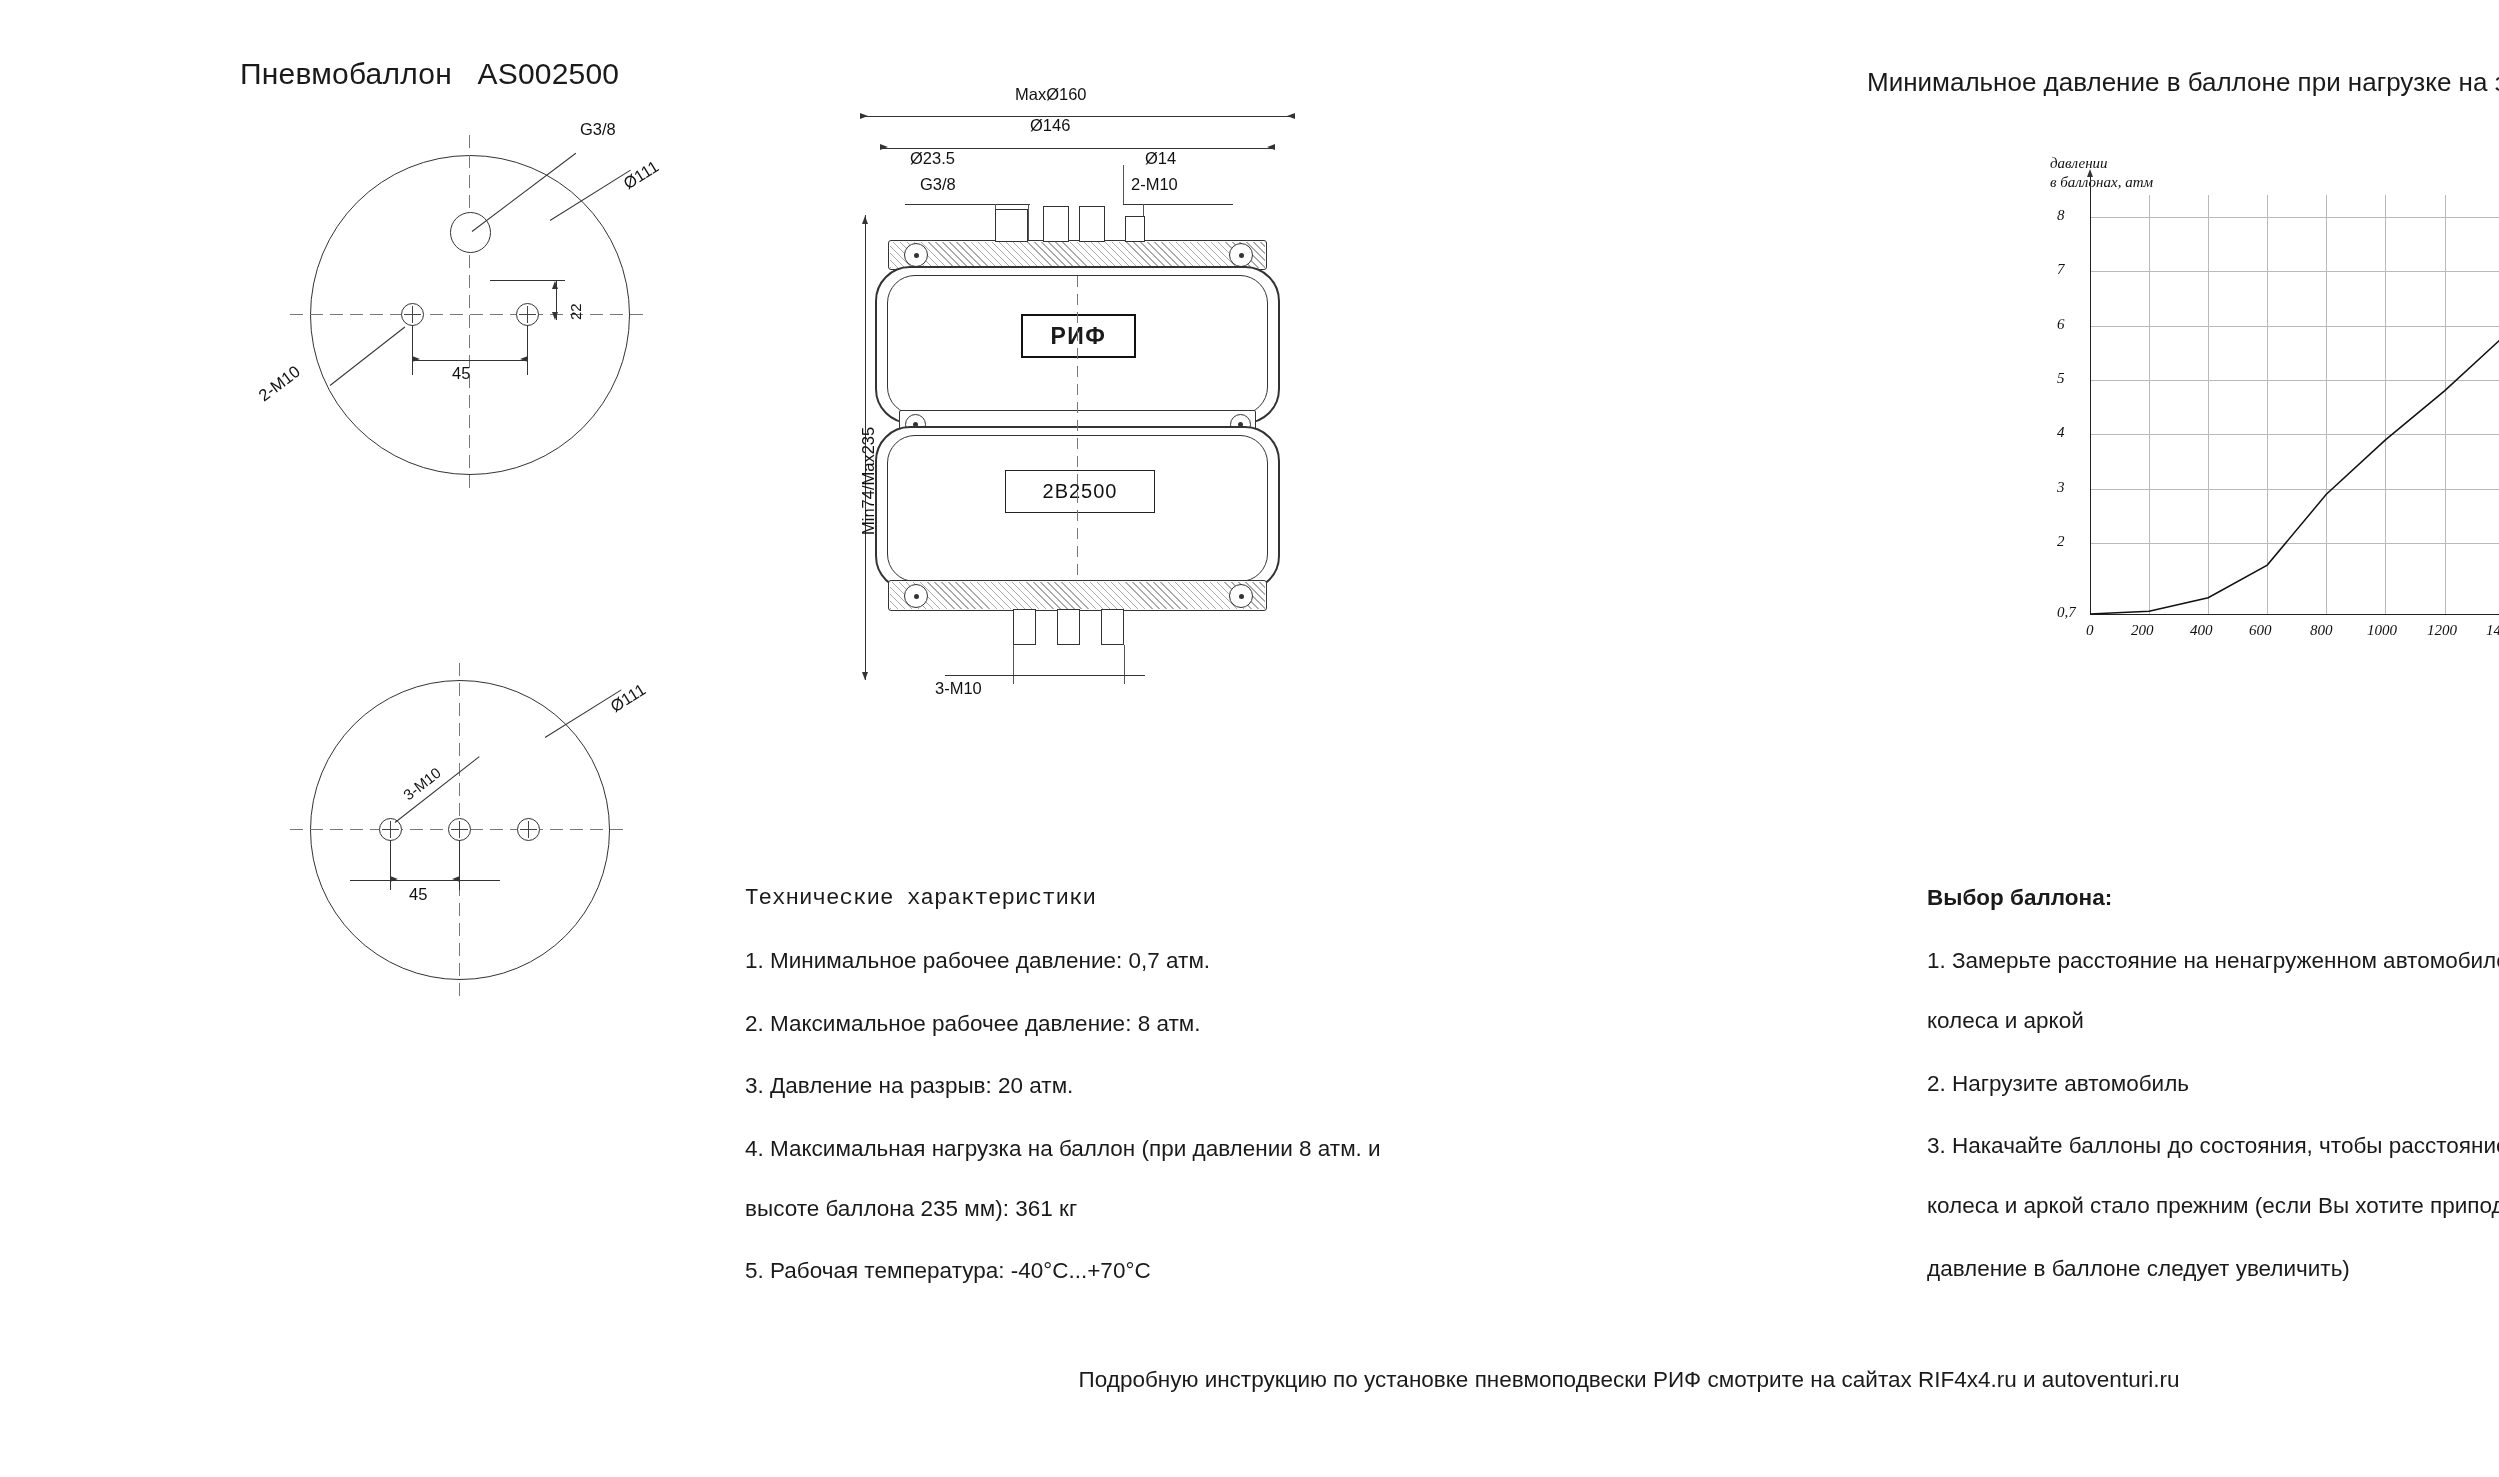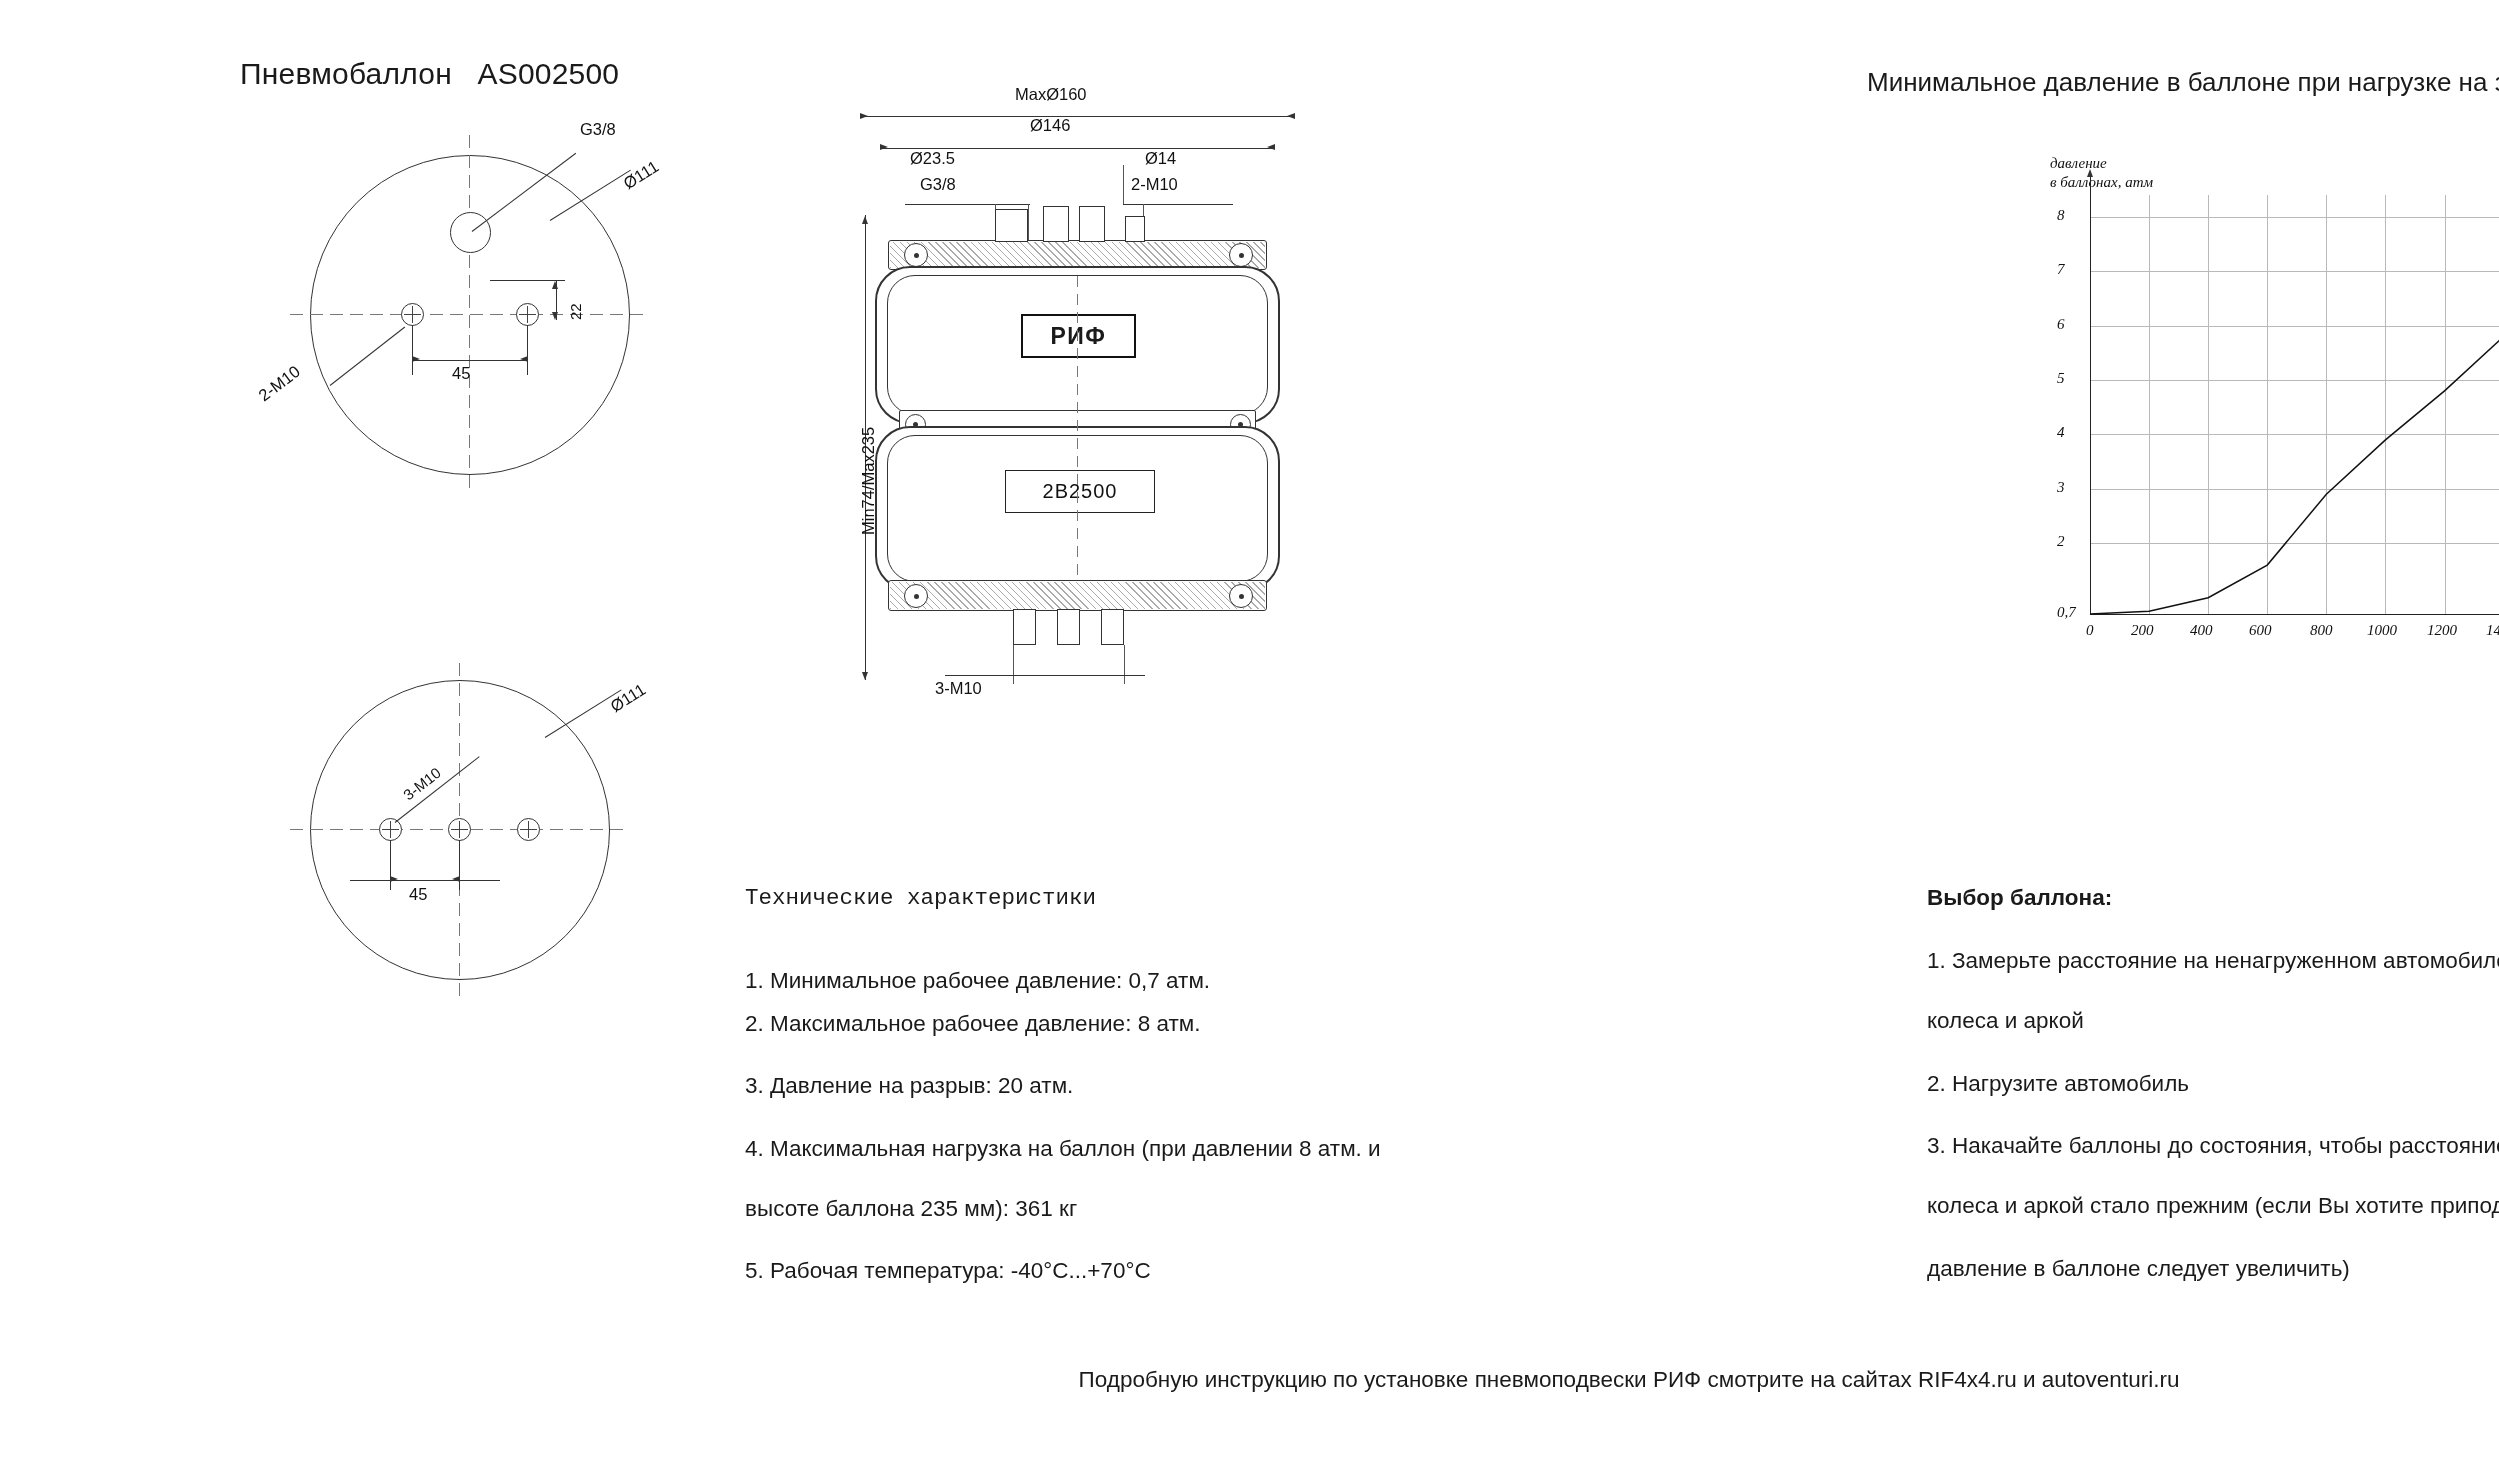--- a/index.html
+++ b/index.html
@@ -297,21 +297,21 @@
     <div class="stud" style="left:256px; top:519px; width:23px; height:36px;"></div>
 
     <div class="ext-line v" style="left:168px; top:555px; height:39px; background:#555;"></div>
     <div class="ext-line v" style="left:279px; top:555px; height:39px; background:#555;"></div>
     <div class="ext-line h" style="left:100px; top:585px; width:200px; background:#333;"></div>
     <div class="lbl" style="left:90px; top:589px;">3-M10</div>
   </div>
 
   <div id="chart">
 
-    <div class="ax-cap" style="left:50px; top:-10px;">давление</div>
+    <div class="ax-cap" style="left:50px; top:-10px;">давлении</div>
     <div class="ax-cap" style="left:50px; top:9px;">в баллонах, атм</div>
 
     <div id="plot">
 
       <div id="gridlayer" style="position:absolute; inset:0;">
           <div class="grid-v" style="left: 59px; top: 0px; height: 419px;"></div>
           <div class="grid-v" style="left: 118px; top: 0px; height: 419px;"></div>
           <div class="grid-v" style="left: 177px; top: 0px; height: 419px;"></div>
           <div class="grid-v" style="left: 236px; top: 0px; height: 419px;"></div>
           <div class="grid-v" style="left: 295px; top: 0px; height: 419px;"></div>
@@ -352,21 +352,21 @@
           <div class="tick-lbl" style="left: 220px; top: 427px;">800</div>
           <div class="tick-lbl" style="left: 277px; top: 427px;">1000</div>
           <div class="tick-lbl" style="left: 337px; top: 427px; text-align: center;">1200</div>
           <div class="tick-lbl" style="left: 396px; top: 427px;">1400</div>
         </div>
     </div>
   </div>
 
   <div>
     <div class="block-title" style="left:745px; top:885px;font-family:Liberation Mono, monospace;">Технические характеристики</div>
-    <div class="block-line" style="left:745px; top:942px;margin-top:20px;">1. Минимальное рабочее давление: 0,7 атм.</div>
+    <div class="block-line" style="left:745px; top:942px;">1. Минимальное рабочее давление: 0,7 атм.</div>
     <div class="block-line" style="left:745px; top:1005px;">2. Максимальное рабочее давление: 8 атм.</div>
     <div class="block-line" style="left:745px; top:1067px;">3. Давление на разрыв: 20 атм.</div>
     <div class="block-line" style="left:745px; top:1130px;">4. Максимальная нагрузка на баллон (при давлении 8 атм. и</div>
     <div class="block-line" style="left:745px; top:1190px;">высоте баллона 235 мм): 361 кг</div>
     <div class="block-line" style="left:745px; top:1252px;">5. Рабочая температура: -40°C...+70°C</div>
   </div>
 
   <div>
     <div class="block-title bold" style="left:1927px; top:885px;">Выбор баллона:</div>
     <div class="block-line" style="left:1927px; top:942px;">1. Замерьте расстояние на ненагруженном автомобиле между центром</div>

